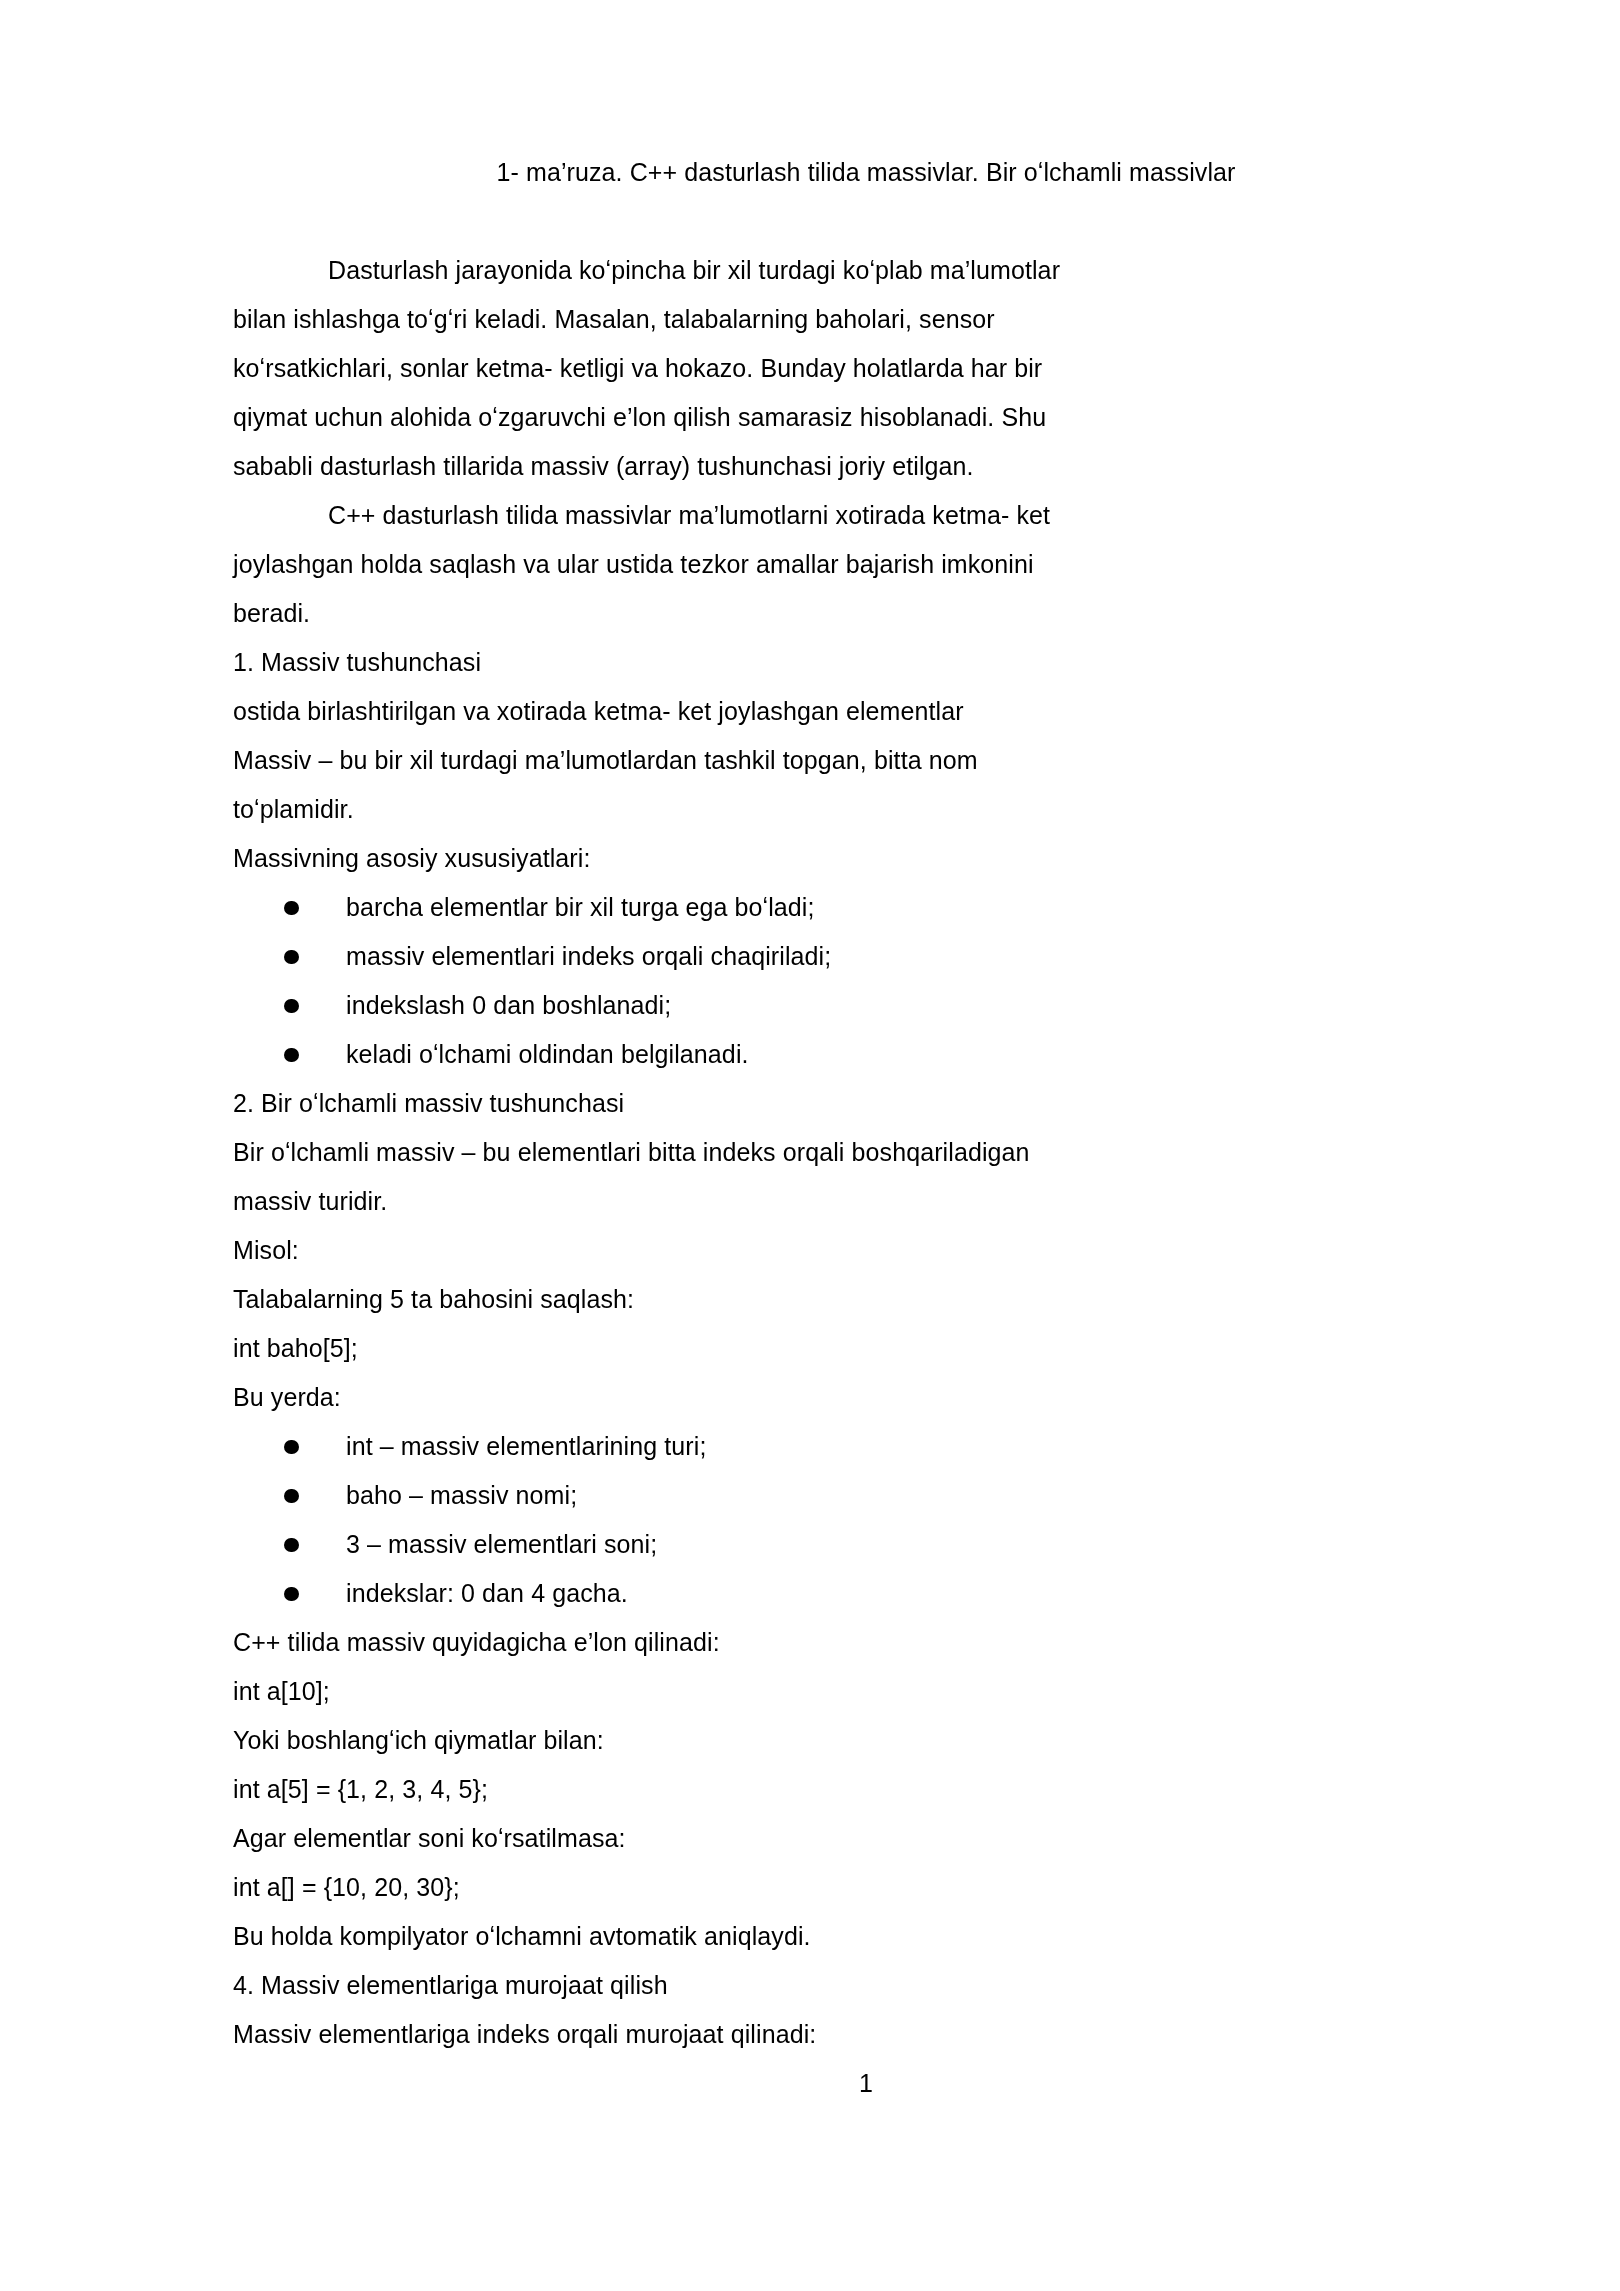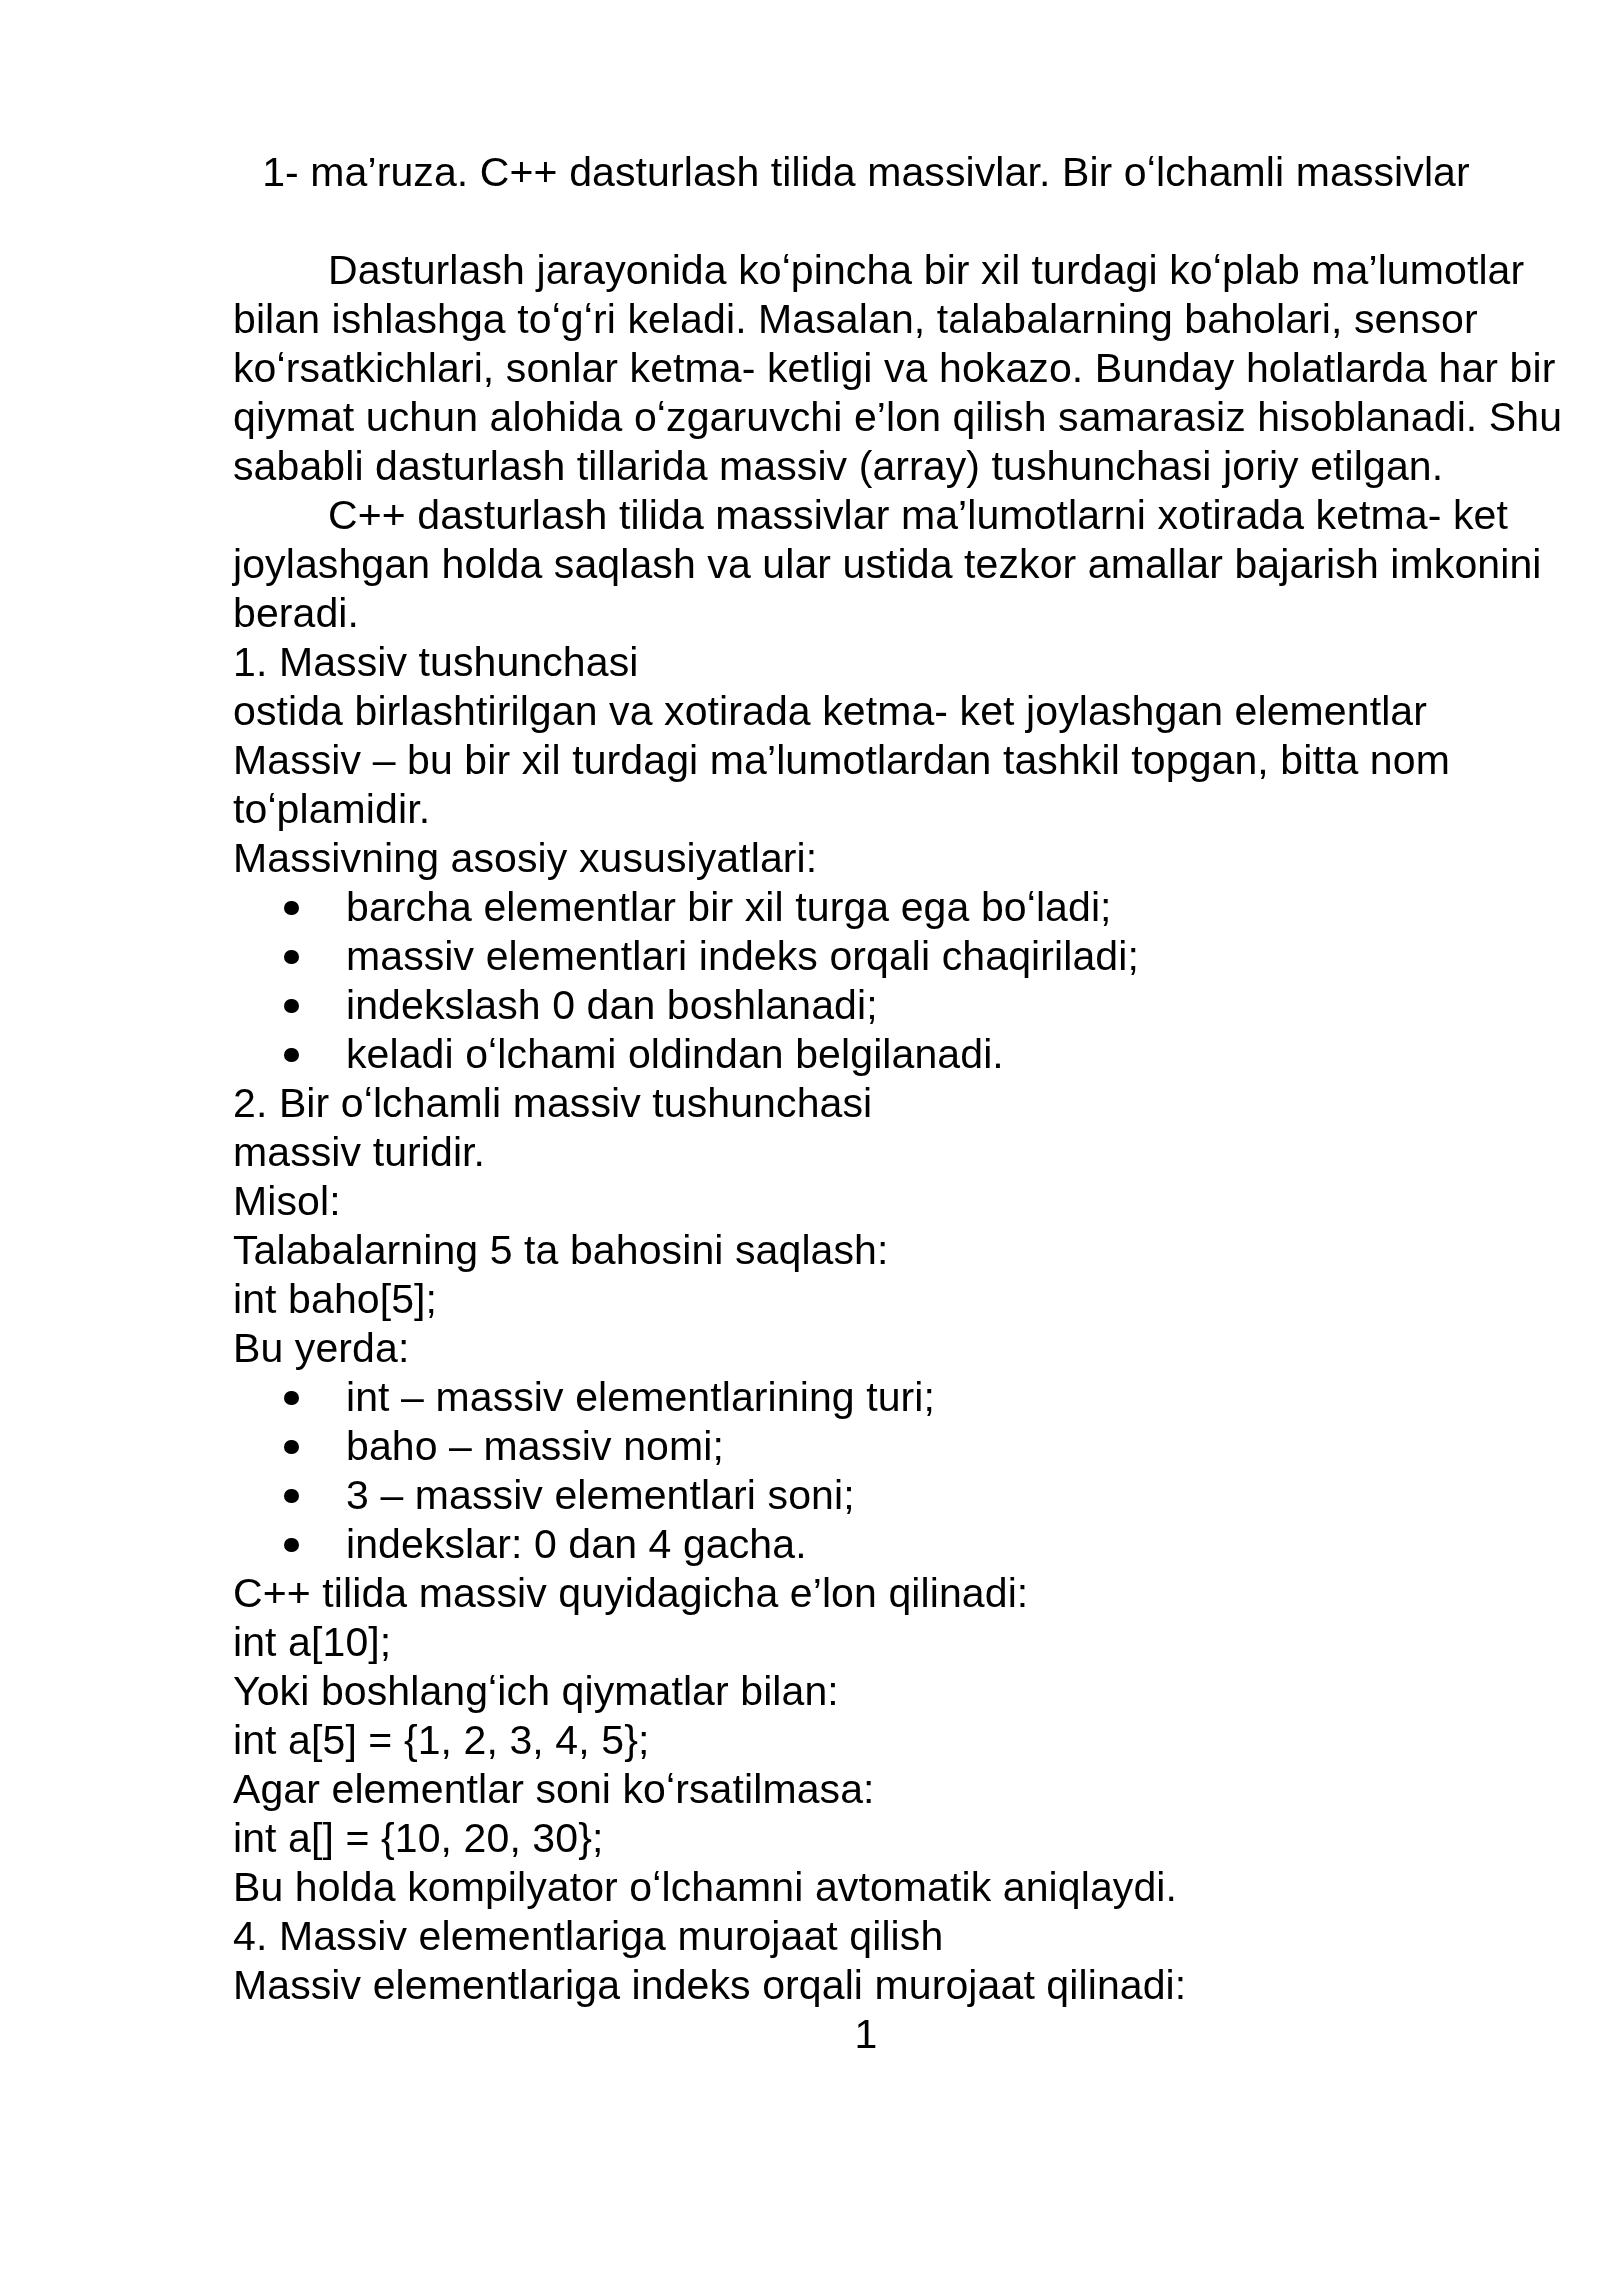--- a/index.html
+++ b/index.html
@@ -18,21 +18,21 @@
   }
   .content {
     position: absolute;
     left: 233px;
     top: 148px;
     width: 1266px;
   }
   .line {
     height: 49px;
     line-height: 49px;
-    font-size: 41px;
+    font-size: 25px;
     white-space: pre;
     letter-spacing: 0.1px;
   }
   .line.title {
     text-align: center;
     white-space: nowrap;
   }
   .line.indent {
     padding-left: 95px;
   }
@@ -74,20 +74,21 @@
       <div class="line body">1. Massiv tushunchasi</div>
       <div class="line body">ostida birlashtirilgan va xotirada ketma- ket joylashgan elementlar</div>
       <div class="line body">Massiv – bu bir xil turdagi ma’lumotlardan tashkil topgan, bitta nom</div>
       <div class="line body">toʻplamidir.</div>
       <div class="line body">Massivning asosiy xususiyatlari:</div>
       <div class="line bullet"><span class="dot"></span><span>barcha elementlar bir xil turga ega boʻladi;</span></div>
       <div class="line bullet"><span class="dot"></span><span>massiv elementlari indeks orqali chaqiriladi;</span></div>
       <div class="line bullet"><span class="dot"></span><span>indekslash 0 dan boshlanadi;</span></div>
       <div class="line bullet"><span class="dot"></span><span>keladi oʻlchami oldindan belgilanadi.</span></div>
       <div class="line body">2. Bir oʻlchamli massiv tushunchasi</div>
+      <div class="line body">Bir oʻlchamli massiv – bu elementlari bitta indeks orqali boshqariladigan</div>
       <div class="line body">massiv turidir.</div>
       <div class="line body">Misol:</div>
       <div class="line body">Talabalarning 5 ta bahosini saqlash:</div>
       <div class="line body">int baho[5];</div>
       <div class="line body">Bu yerda:</div>
       <div class="line bullet"><span class="dot"></span><span>int – massiv elementlarining turi;</span></div>
       <div class="line bullet"><span class="dot"></span><span>baho – massiv nomi;</span></div>
       <div class="line bullet"><span class="dot"></span><span>3 – massiv elementlari soni;</span></div>
       <div class="line bullet"><span class="dot"></span><span>indekslar: 0 dan 4 gacha.</span></div>
       <div class="line body">C++ tilida massiv quyidagicha e’lon qilinadi:</div>

